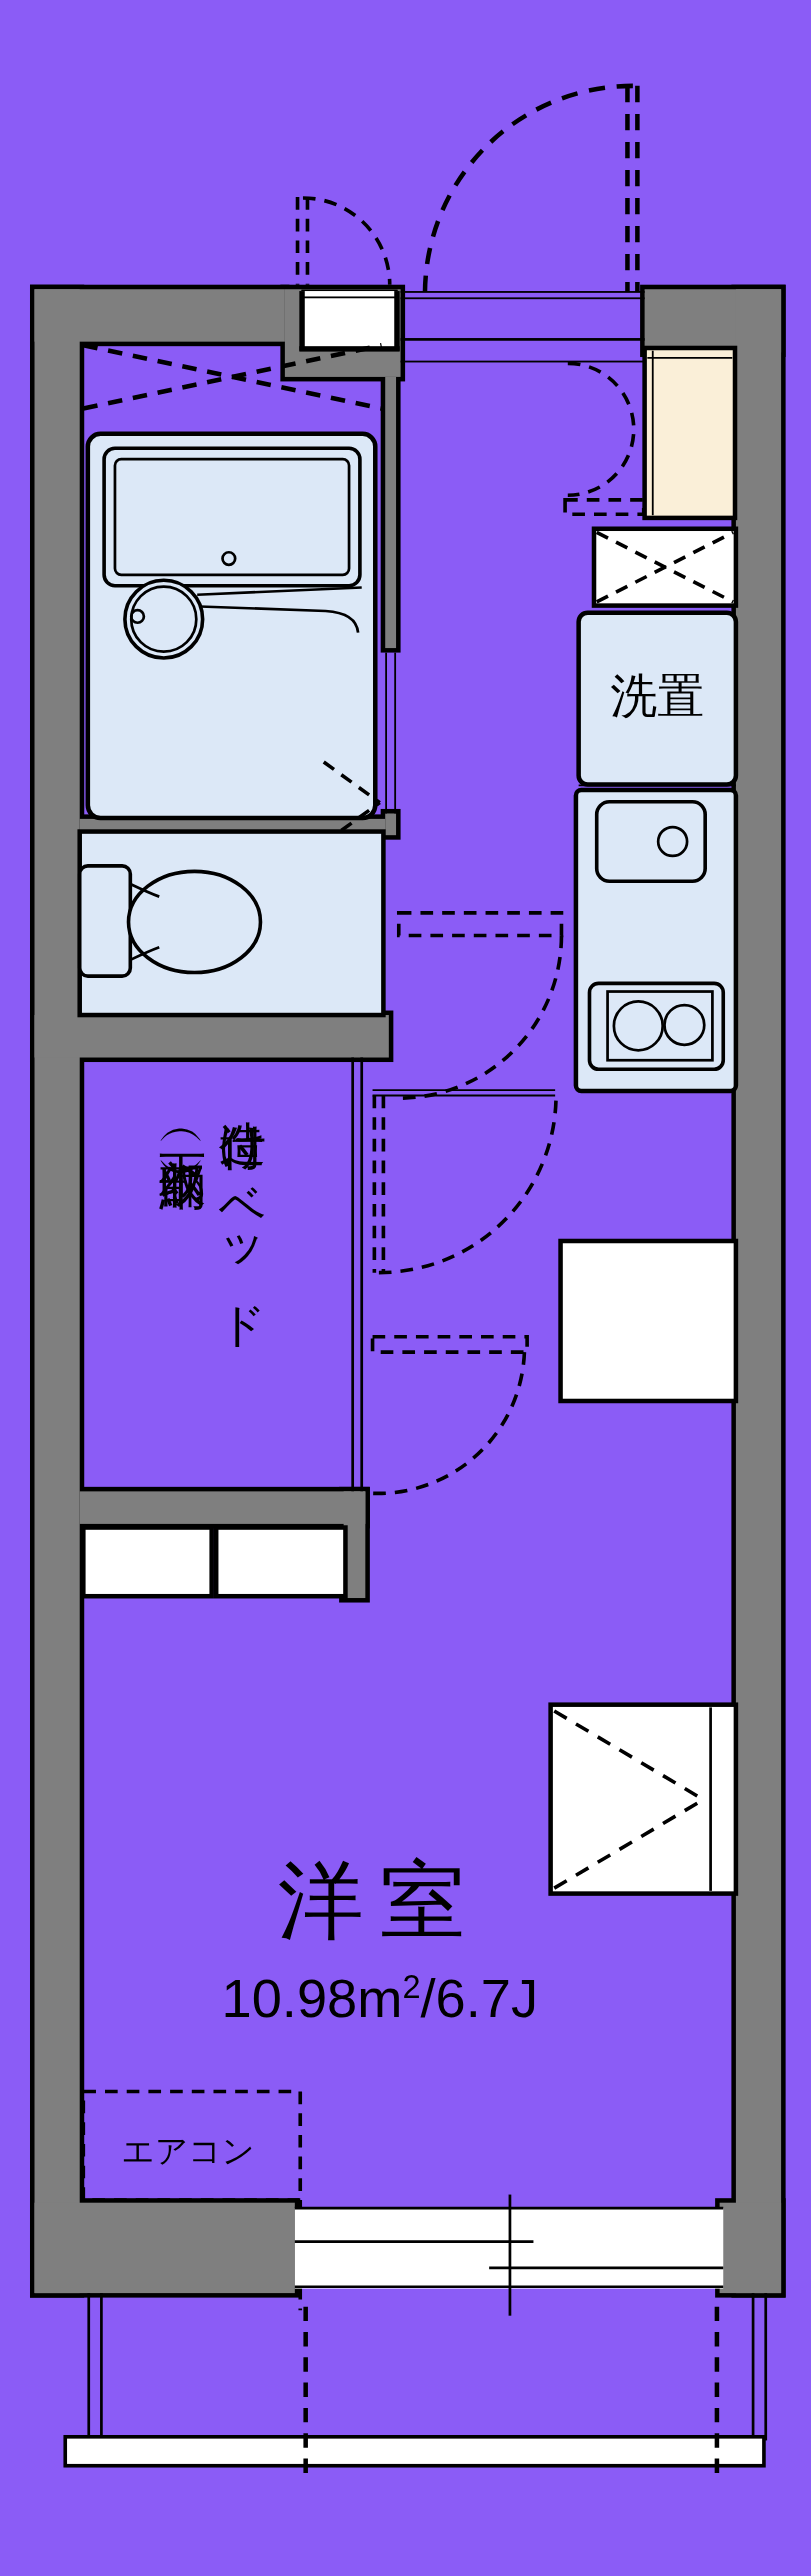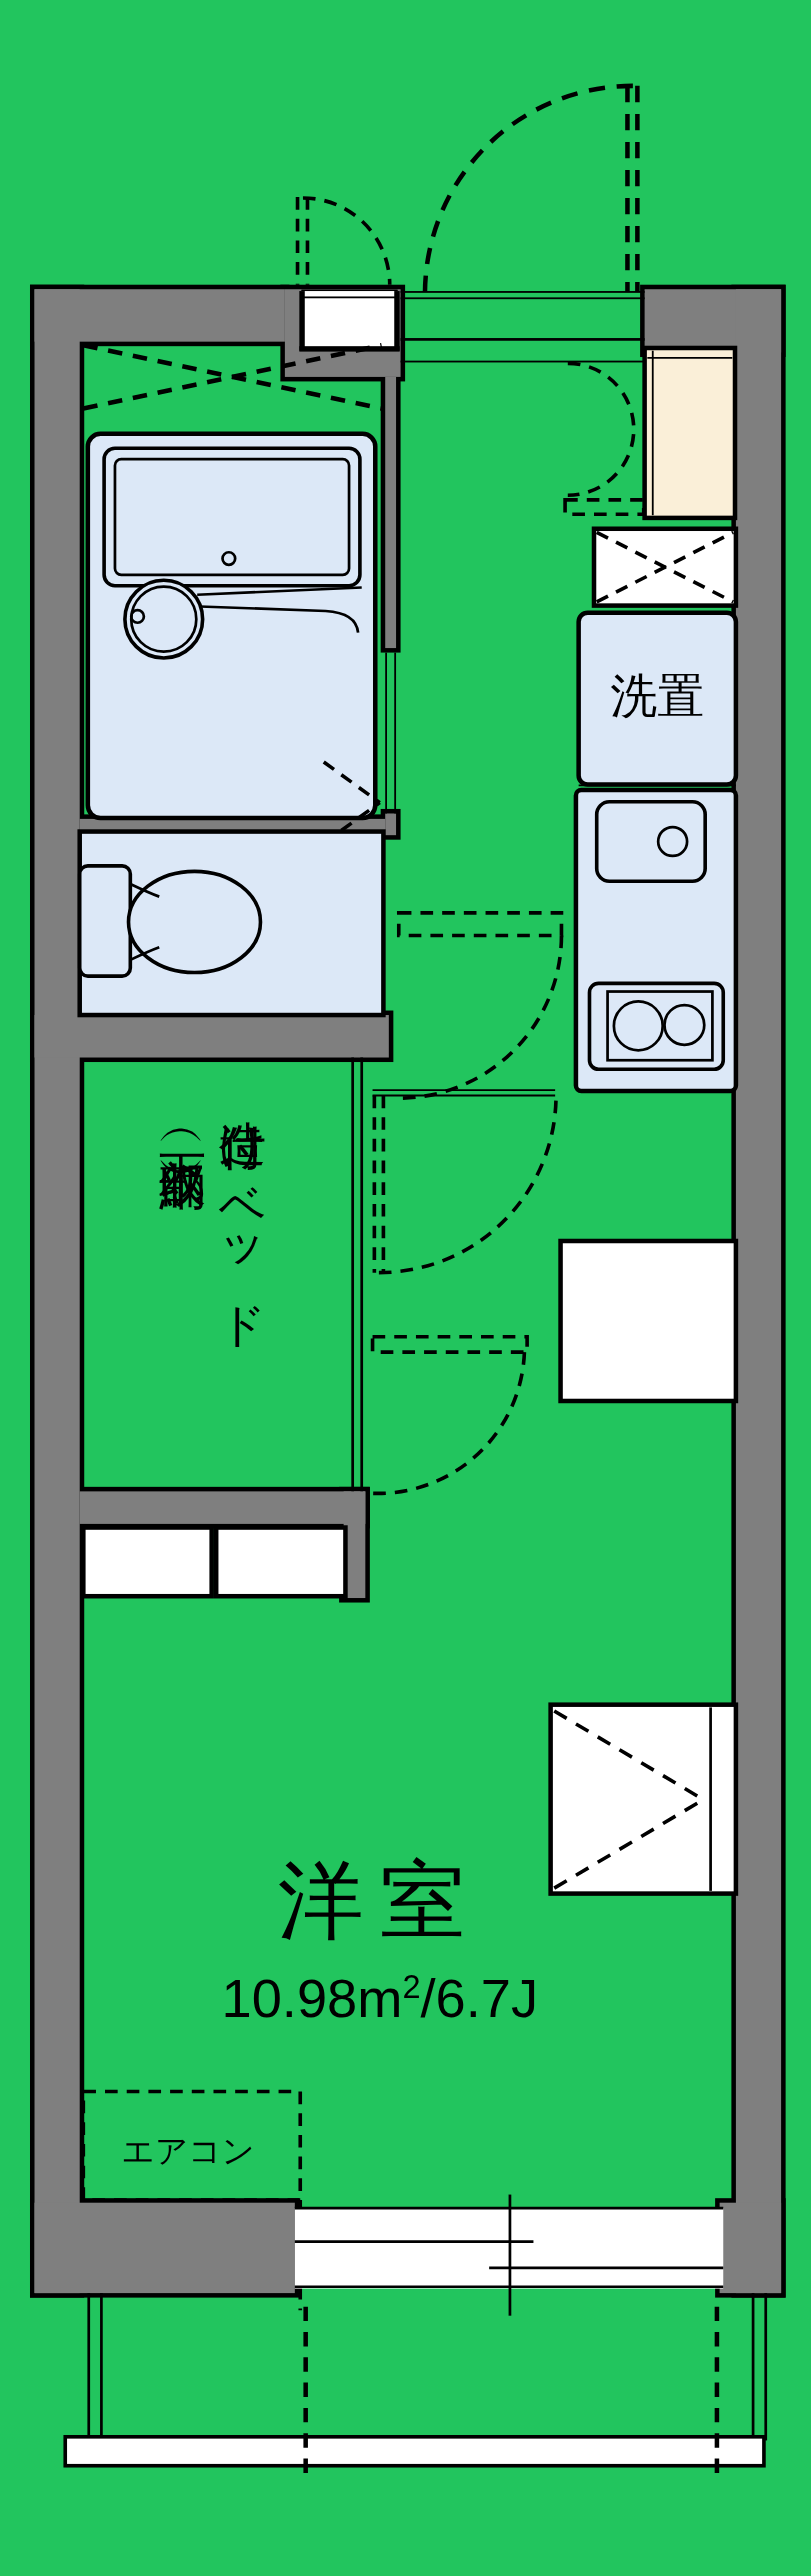--- a/index.html
+++ b/index.html
@@ -1,17 +1,17 @@
 <!DOCTYPE html>
 <html style="font-size:14.5px"><head>
 <meta charset="utf-8">
 <style>
   html,body{margin:0;padding:0;background:#fff;}
   body{font-family:"Liberation Sans","DejaVu Sans",sans-serif;}
-  #plan{position:relative;width:812px;height:2576px;background:#22c55e;overflow:hidden;}
+  #plan{position:relative;width:812px;height:2576px;background:#8b5cf6;overflow:hidden;}
   #plan svg{position:absolute;left:0;top:0;}
   .vtext{
     position:absolute;
     writing-mode:vertical-rl;
     text-orientation:mixed;
     font-family:"Liberation Sans","DejaVu Sans",sans-serif;
     color:#000;
     white-space:nowrap;
   }
   #bed-label-main{left:212px;top:1083px;font-size:47px;letter-spacing:5.4px;}

